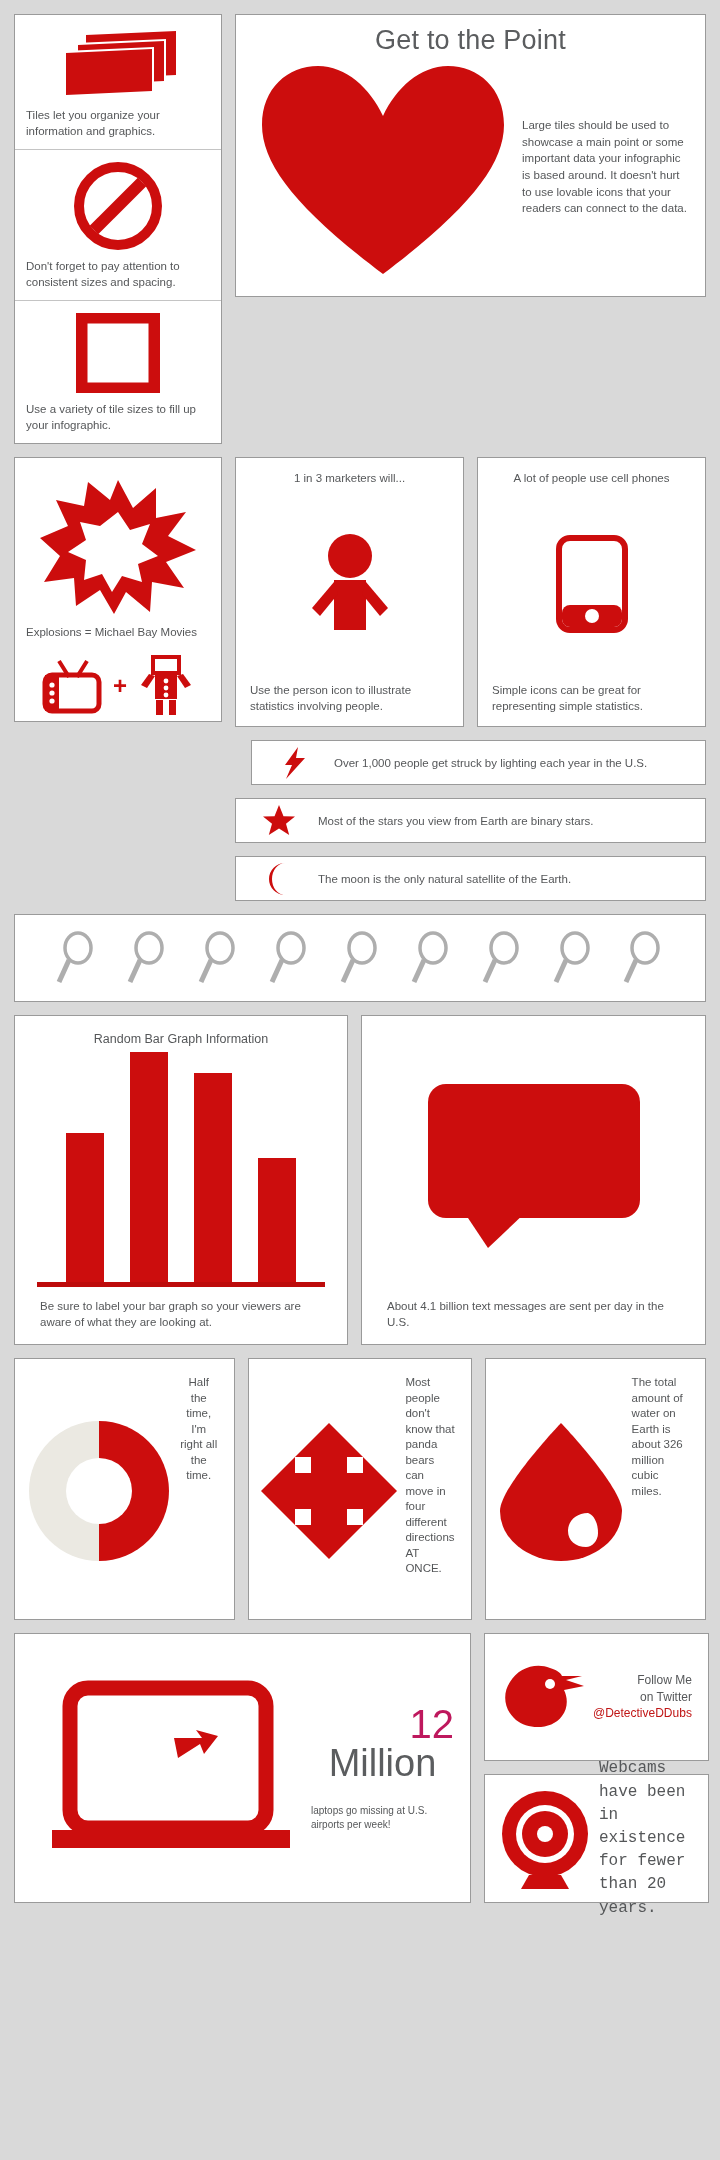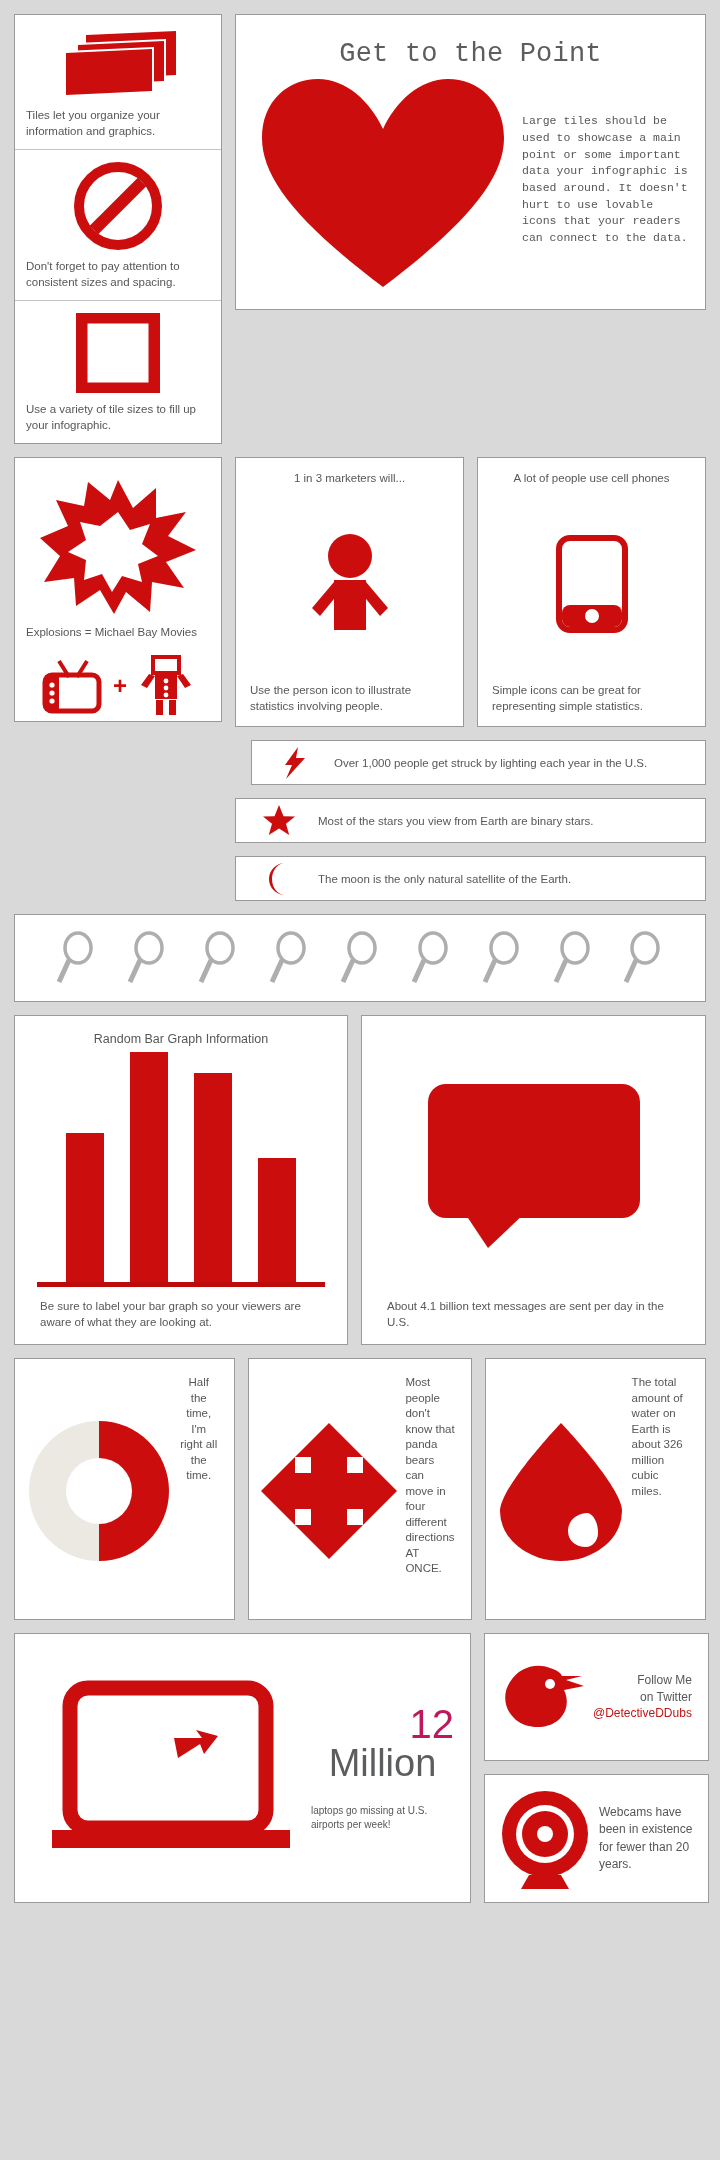--- a/index.html
+++ b/index.html
@@ -48,21 +48,21 @@
 
   
   .mini {
     display: flex; flex-direction: column; align-items: center;
     padding: 12px 0 10px;
   }
   .mini .art { display:flex; align-items:center; justify-content:center; }
   .mini .cap { margin-top: 9px; align-self: flex-start; }
 
   
-  .bigtile { padding: 24px 16px 16px; font-family: Liberation Mono, monospace; }
+  .bigtile { padding: 10px 16px 16px; }
   .bigtitle {
     text-align: center; color: #5b5d5f;
     font-size: 27px; font-weight: normal; letter-spacing: .2px;
     margin-bottom: 4px;
   }
   .heart-row { display:flex; align-items:center; }
   .heart-art { flex: 0 0 262px; display:flex; justify-content:center; }
   .heart-text { font-size: 11.5px; color:#555759; line-height:1.45; padding-left: 8px; padding-bottom: 6px; }
 
   
@@ -101,21 +101,21 @@
   .laptile .art { flex: 0 0 280px; display:flex; align-items:center; justify-content:center; }
   .bignum { color:#be185d; font-size: 40px; text-align:right; line-height:1; }
   .bigword { color:#5b5d5f; font-size: 38px; text-align:center; line-height:1.05; }
   .lapsub { font-size: 10px; color:#555759; line-height:1.4; margin-top: 20px; }
 
   
   .sidetile { display:flex; align-items:center; padding: 10px 12px; }
   .sidetile .art { flex: 0 0 96px; display:flex; align-items:center; justify-content:center; }
   .twtext { flex:1; text-align:right; font-size: 12px; color:#555759; line-height:1.4; padding-right: 4px; }
   .twhandle { color:#c01515; }
-  .camtext { flex:1; font-size: 12px; color:#555759; line-height:1.45; padding-left: 6px; }
+  .camtext { flex:1; font-size: 16px; color:#555759; line-height:1.45; padding-left: 6px; font-family: Liberation Mono, monospace; }
 
   svg { display:block; }
 </style>
 </head>
 <body>
 
 <div class="page">
 
 
   <div class="row">

